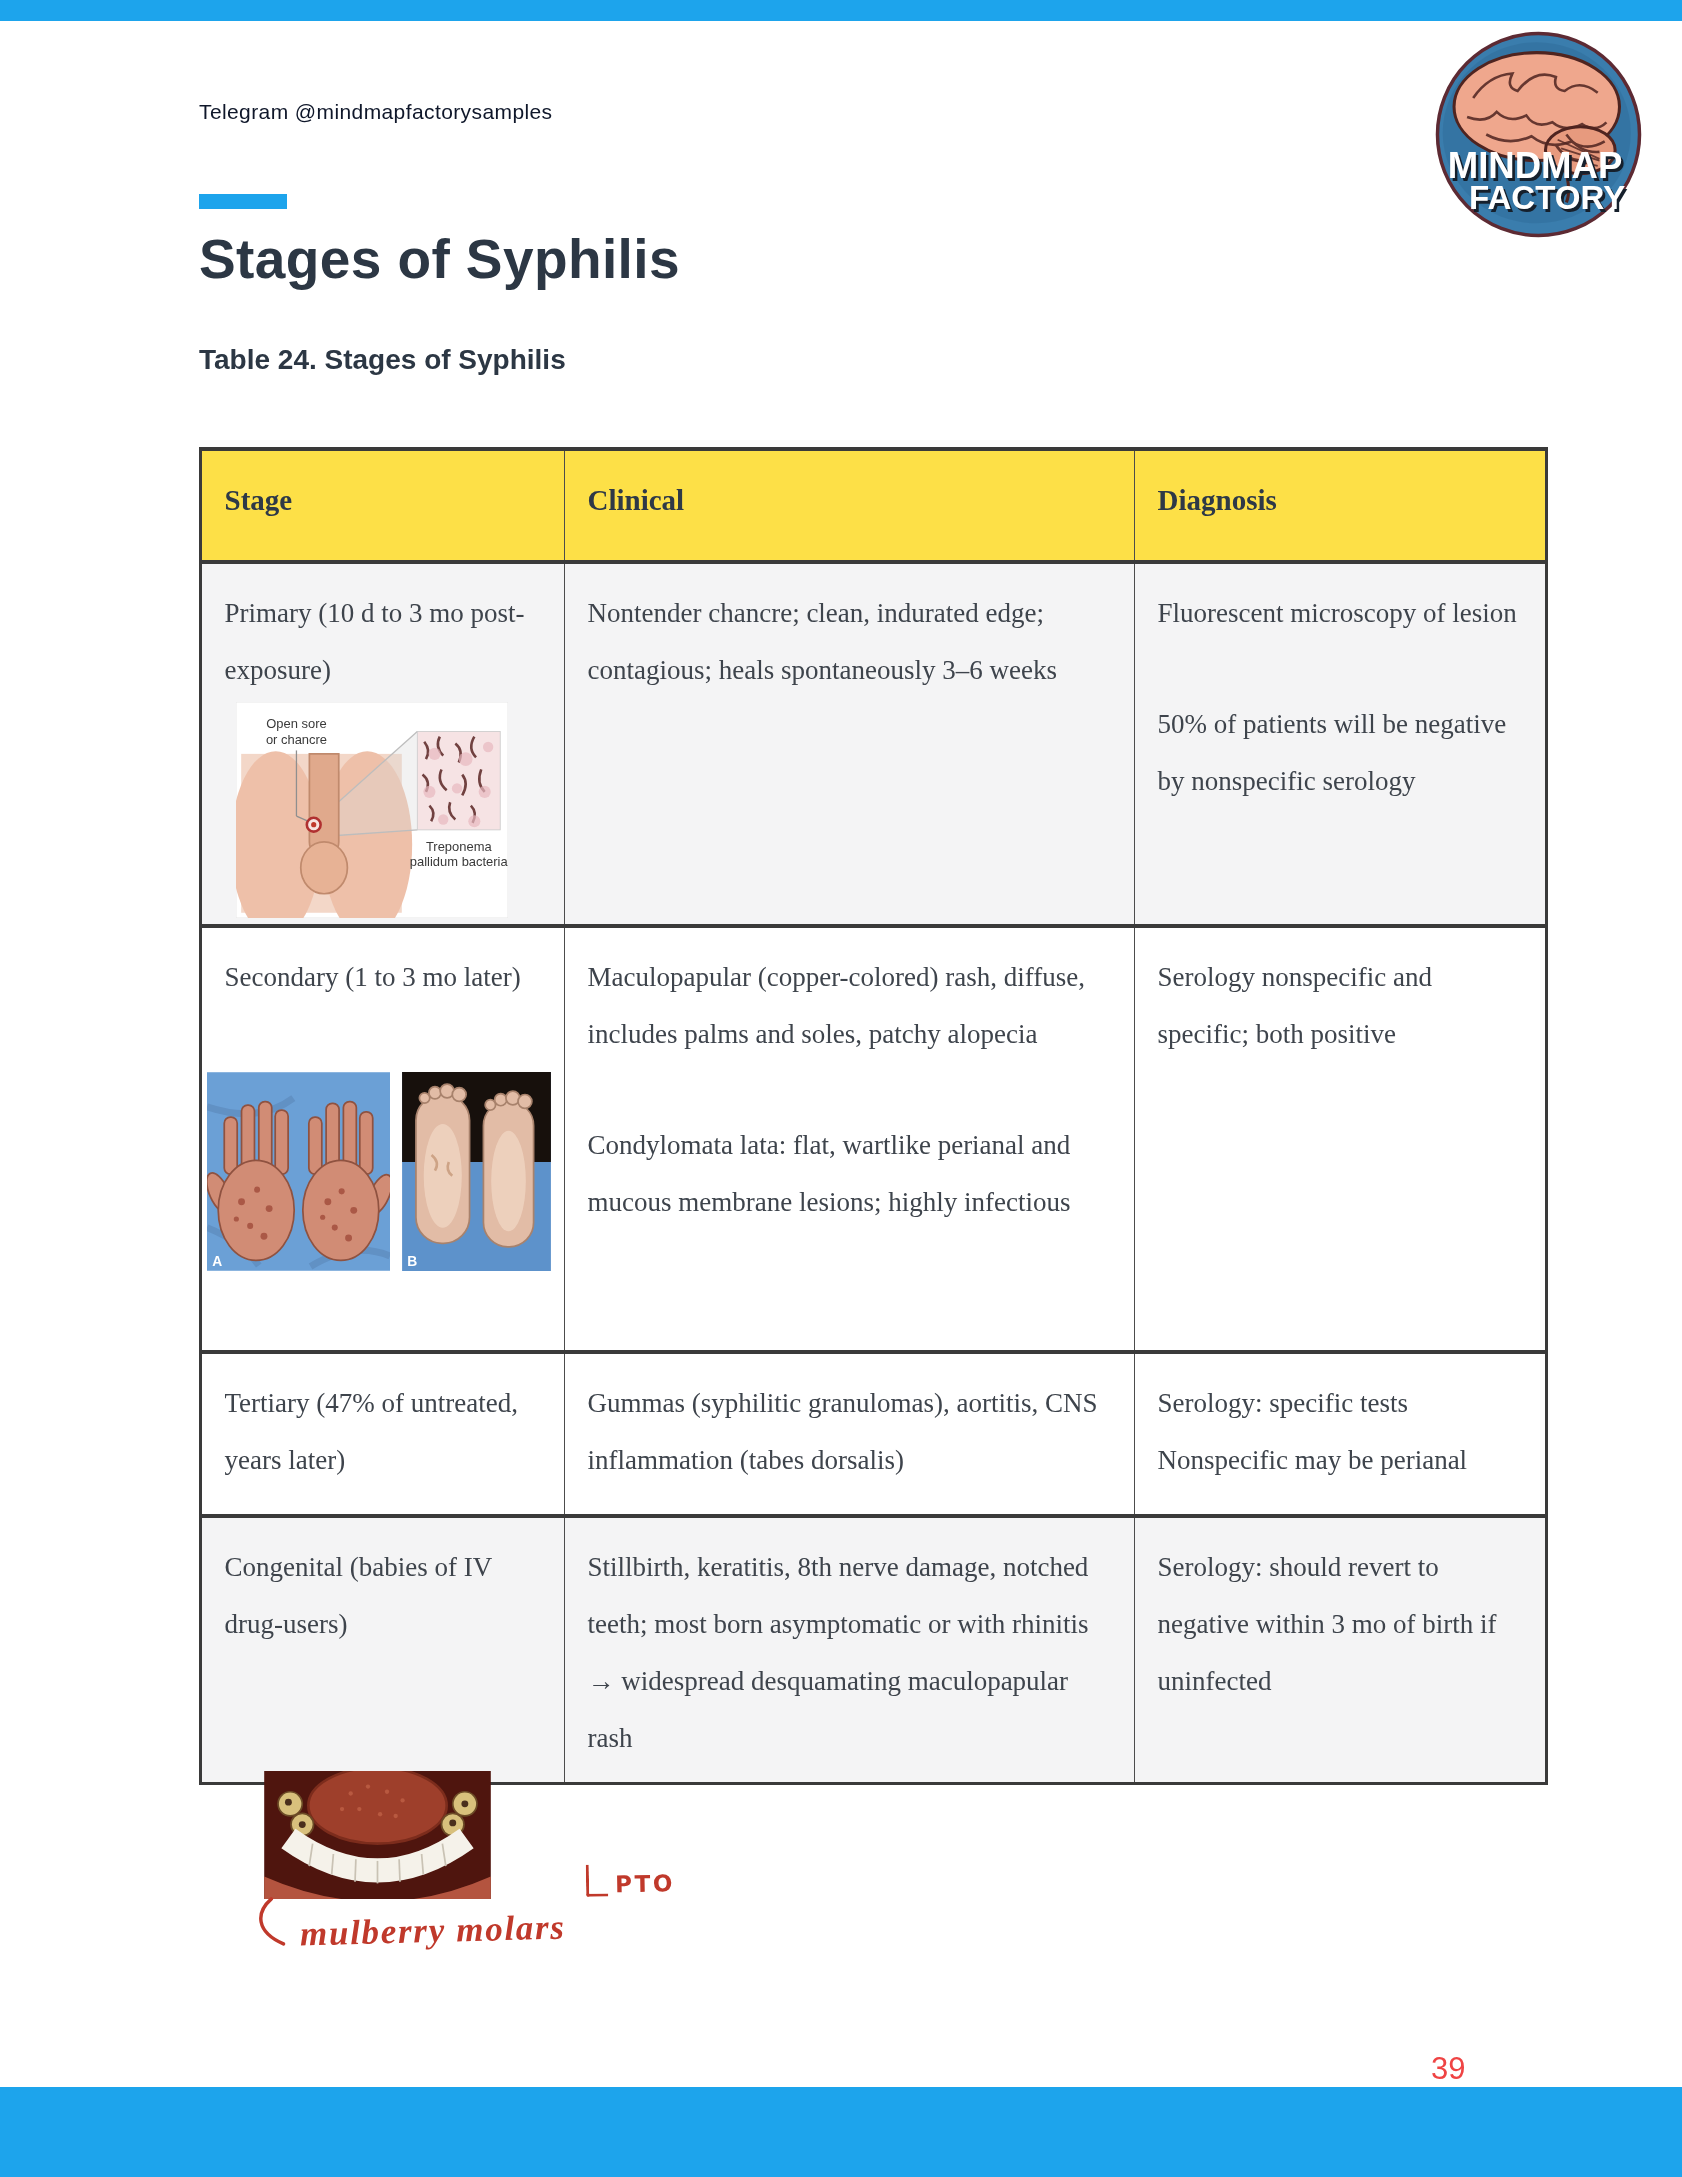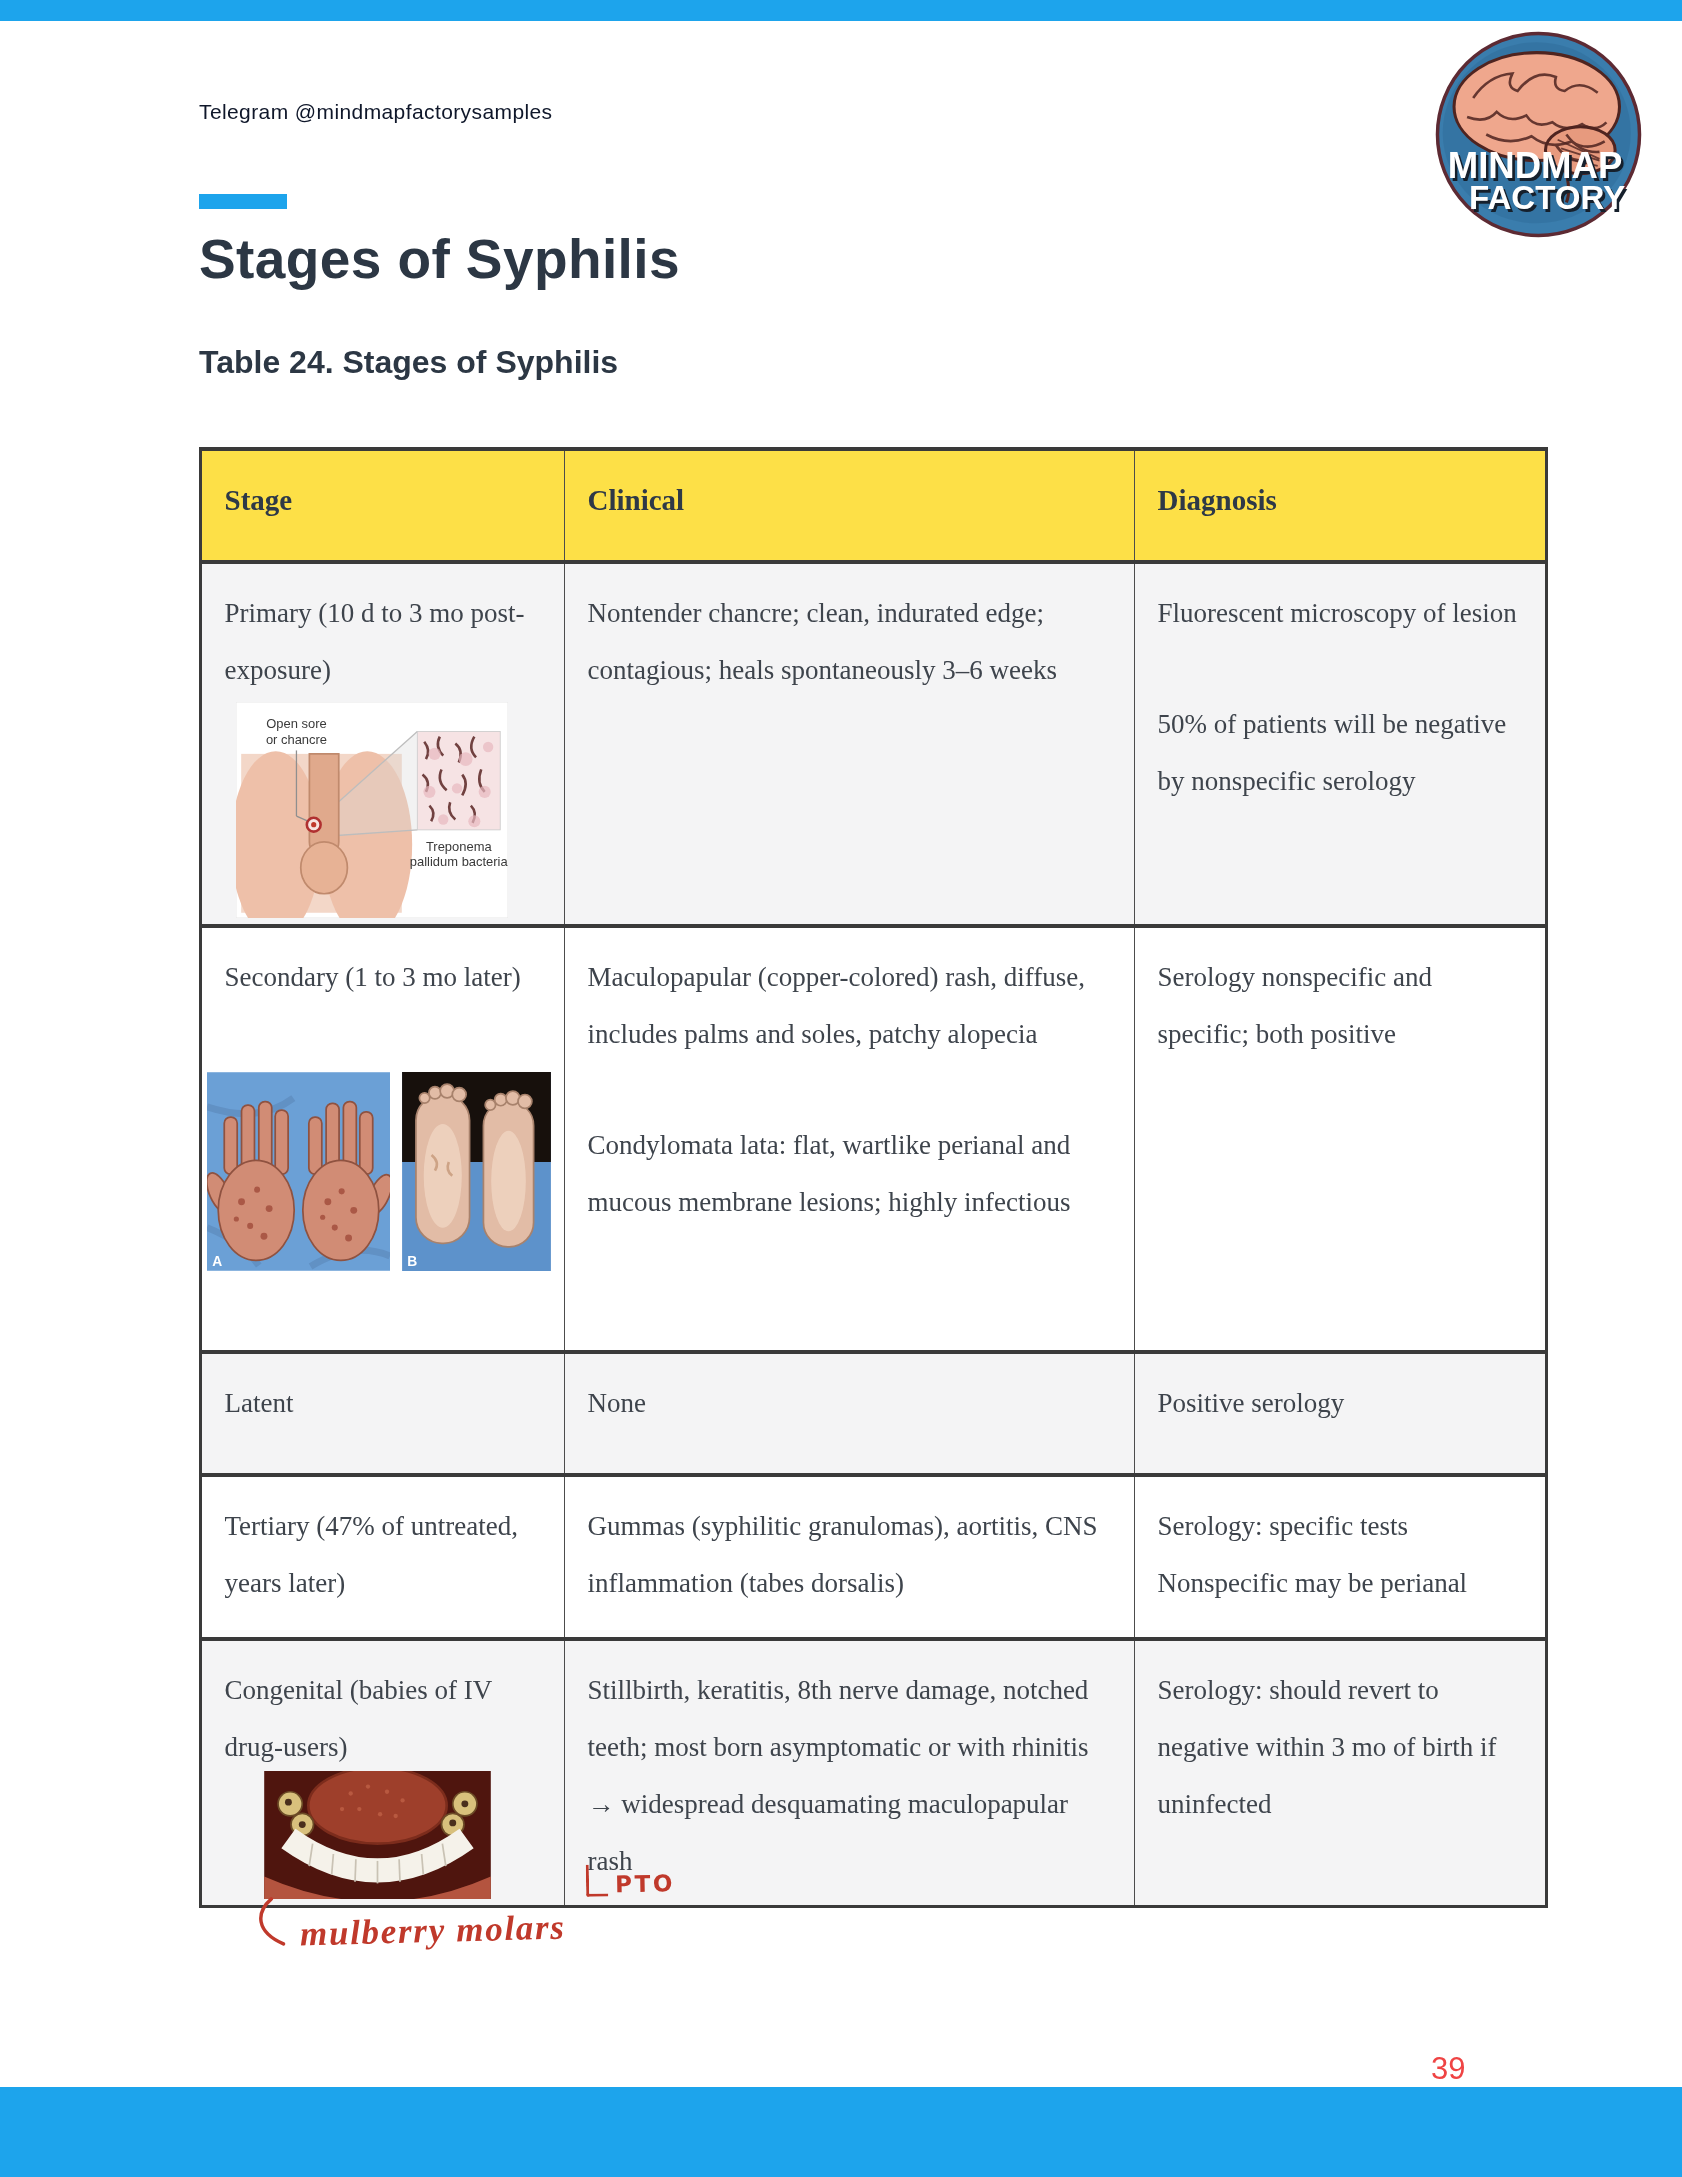--- a/index.html
+++ b/index.html
@@ -7,21 +7,21 @@
         font-family:"Liberation Serif",serif;}
   .topbar{position:absolute;left:0;top:0;width:1683px;height:21px;background:#1da4ec;}
   .bottombar{position:absolute;left:0;top:2087px;width:1683px;height:91px;background:#1da4ec;}
   .handle{position:absolute;left:199px;top:100px;font-family:"Liberation Sans",sans-serif;
           font-size:21px;font-weight:400;color:#0f172a;letter-spacing:0.4px;}
   .logo{position:absolute;left:1434px;top:30px;width:209px;height:209px;}
   .dash{position:absolute;left:199px;top:194px;width:88px;height:14.7px;background:#1da4ec;}
   .title{position:absolute;left:199px;top:227px;margin:0;font-family:"Liberation Sans",sans-serif;
          font-size:55px;font-weight:700;color:#2c3744;letter-spacing:0.4px;text-align:center;}
   .subtitle{position:absolute;left:199px;top:344px;margin:0;font-family:"Liberation Sans",sans-serif;
-         font-size:32px;font-weight:700;color:#2c3744;}
+         font-size:28px;font-weight:700;color:#2c3744;}
   table.stages{position:absolute;left:199px;top:447px;width:1345px;border-collapse:collapse;
          table-layout:fixed;border:3.5px solid #3a3a3a;}
   table.stages th, table.stages td{border:1.7px solid #4c4c4c;vertical-align:top;
          padding:21px 19px 7px 22.5px;color:#3e444c;font-size:27px;line-height:57px;text-align:left;}
   table.stages tr{border-top:4.3px solid #3a3a3a;}
   table.stages th{font-size:29px;font-weight:700;color:#2e3947;background:#fde047;}
   tr.shaded td{background:#f4f4f5;}
   tr.plain td{background:#ffffff;}
   .para2{margin-top:54px;}
   .fig{position:absolute;}
@@ -99,25 +99,20 @@
         </td>
       </tr>
       <tr class="plain" style="height:426px">
         <td>Secondary (1 to 3 mo later)</td>
         <td>
           <div>Maculopapular (copper-colored) rash, diffuse, includes palms and soles, patchy alopecia</div>
           <div class="para2">Condylomata lata: flat, wartlike perianal and mucous membrane lesions; highly infectious</div>
         </td>
         <td>Serology nonspecific and specific; both positive</td>
       </tr>
-      <tr class="shaded" style="height:123px">
-        <td>Latent</td>
-        <td>None</td>
-        <td>Positive serology</td>
-      </tr>
       <tr class="plain" style="height:164px">
         <td>Tertiary (47% of untreated, years later)</td>
         <td>Gummas (syphilitic granulomas), aortitis, CNS inflammation (tabes dorsalis)</td>
         <td>
           <div>Serology: specific tests</div>
           <div>Nonspecific may be perianal</div>
         </td>
       </tr>
       <tr class="shaded" style="height:267px">
         <td>Congenital (babies of IV drug-users)</td>

